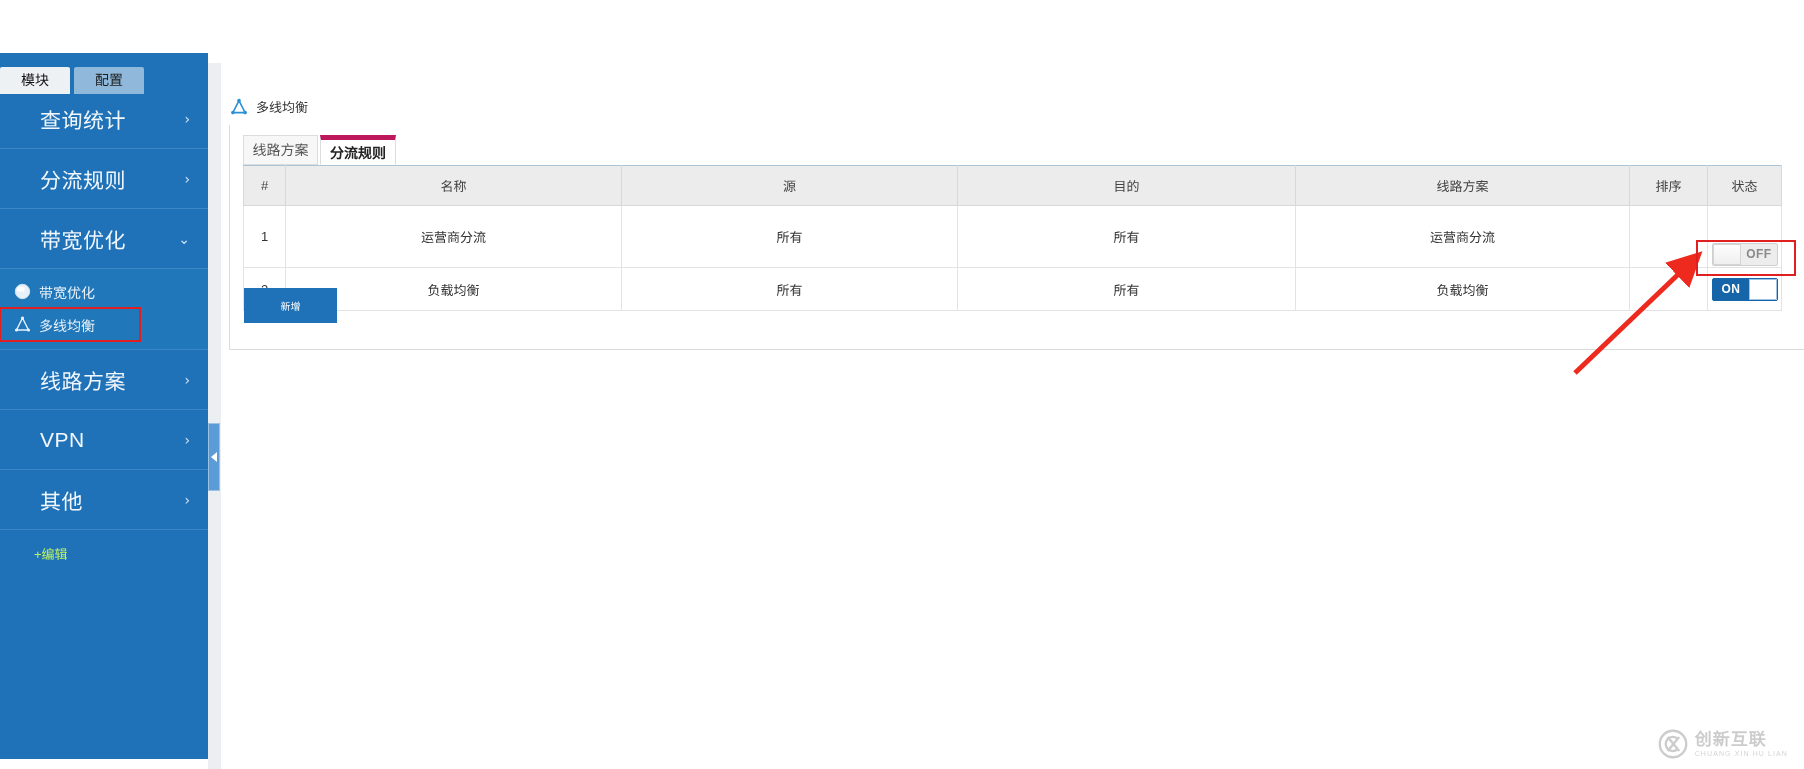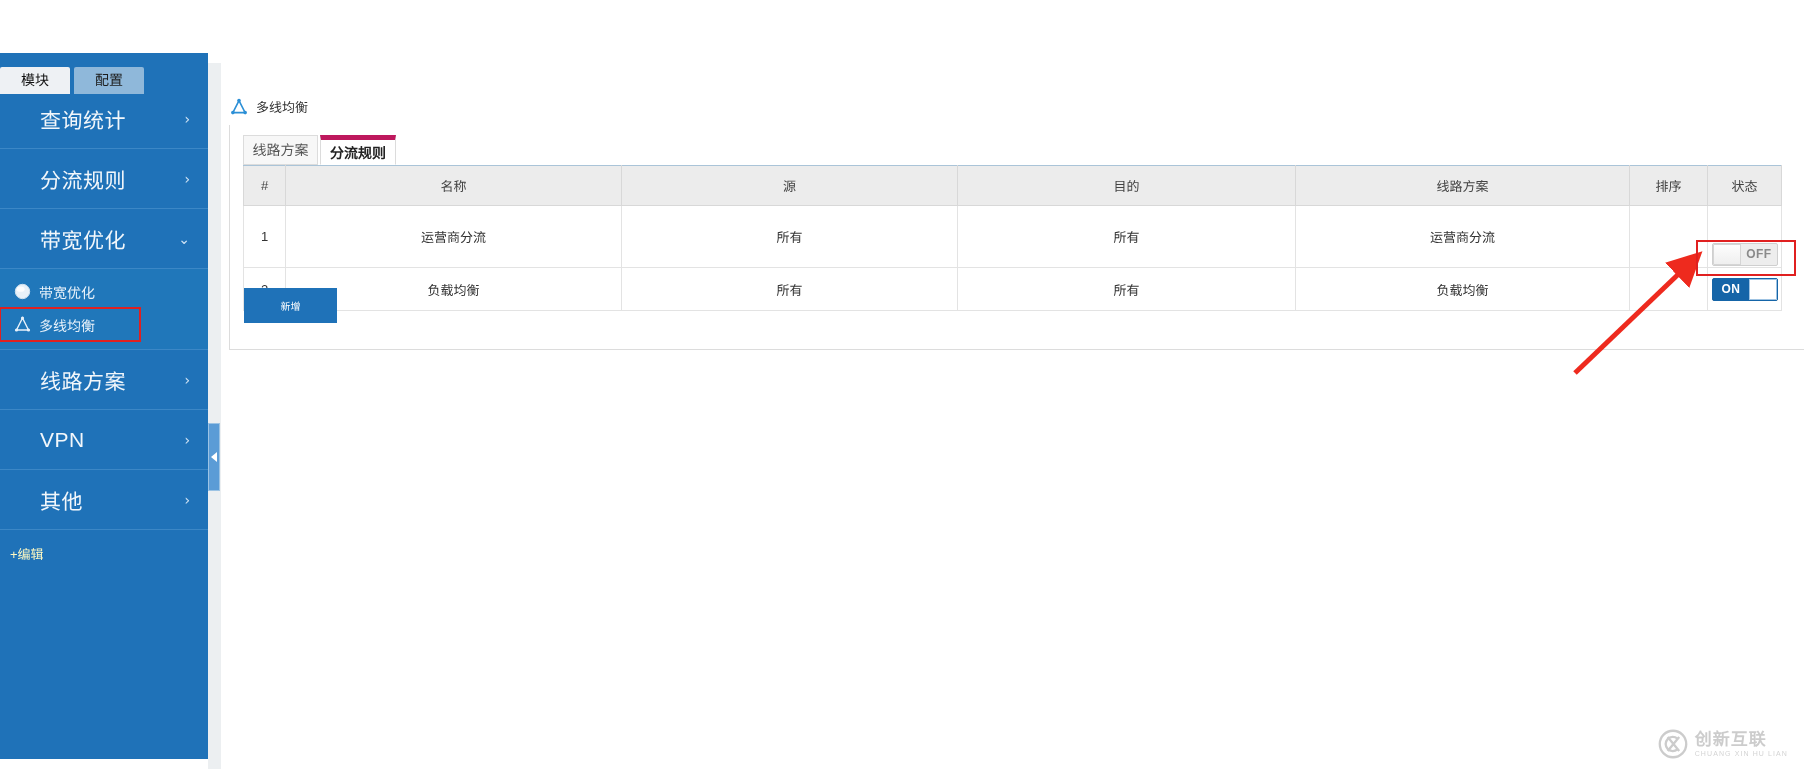--- a/index.html
+++ b/index.html
@@ -152,23 +152,24 @@
     outline-offset: -1px;
     width: 140px;
     margin-left: 0px;
   }
 
   .edit-link {
     position: relative;
     margin-top: 14px;
     padding-left: 10px;
     font-size: 13px;
-    color: #fef9c3;
+    color: #bef264;
     cursor: pointer;
     white-space: nowrap;
+    margin-left: 24px;
   }
 
   
   .collapse-handle {
     position: absolute;
     left: 208px; top: 423px;
     width: 12px; height: 68px;
     background: #5b9cd6;
     border: 1px solid #9cc3e4;
     display: flex; align-items: center; justify-content: center;

